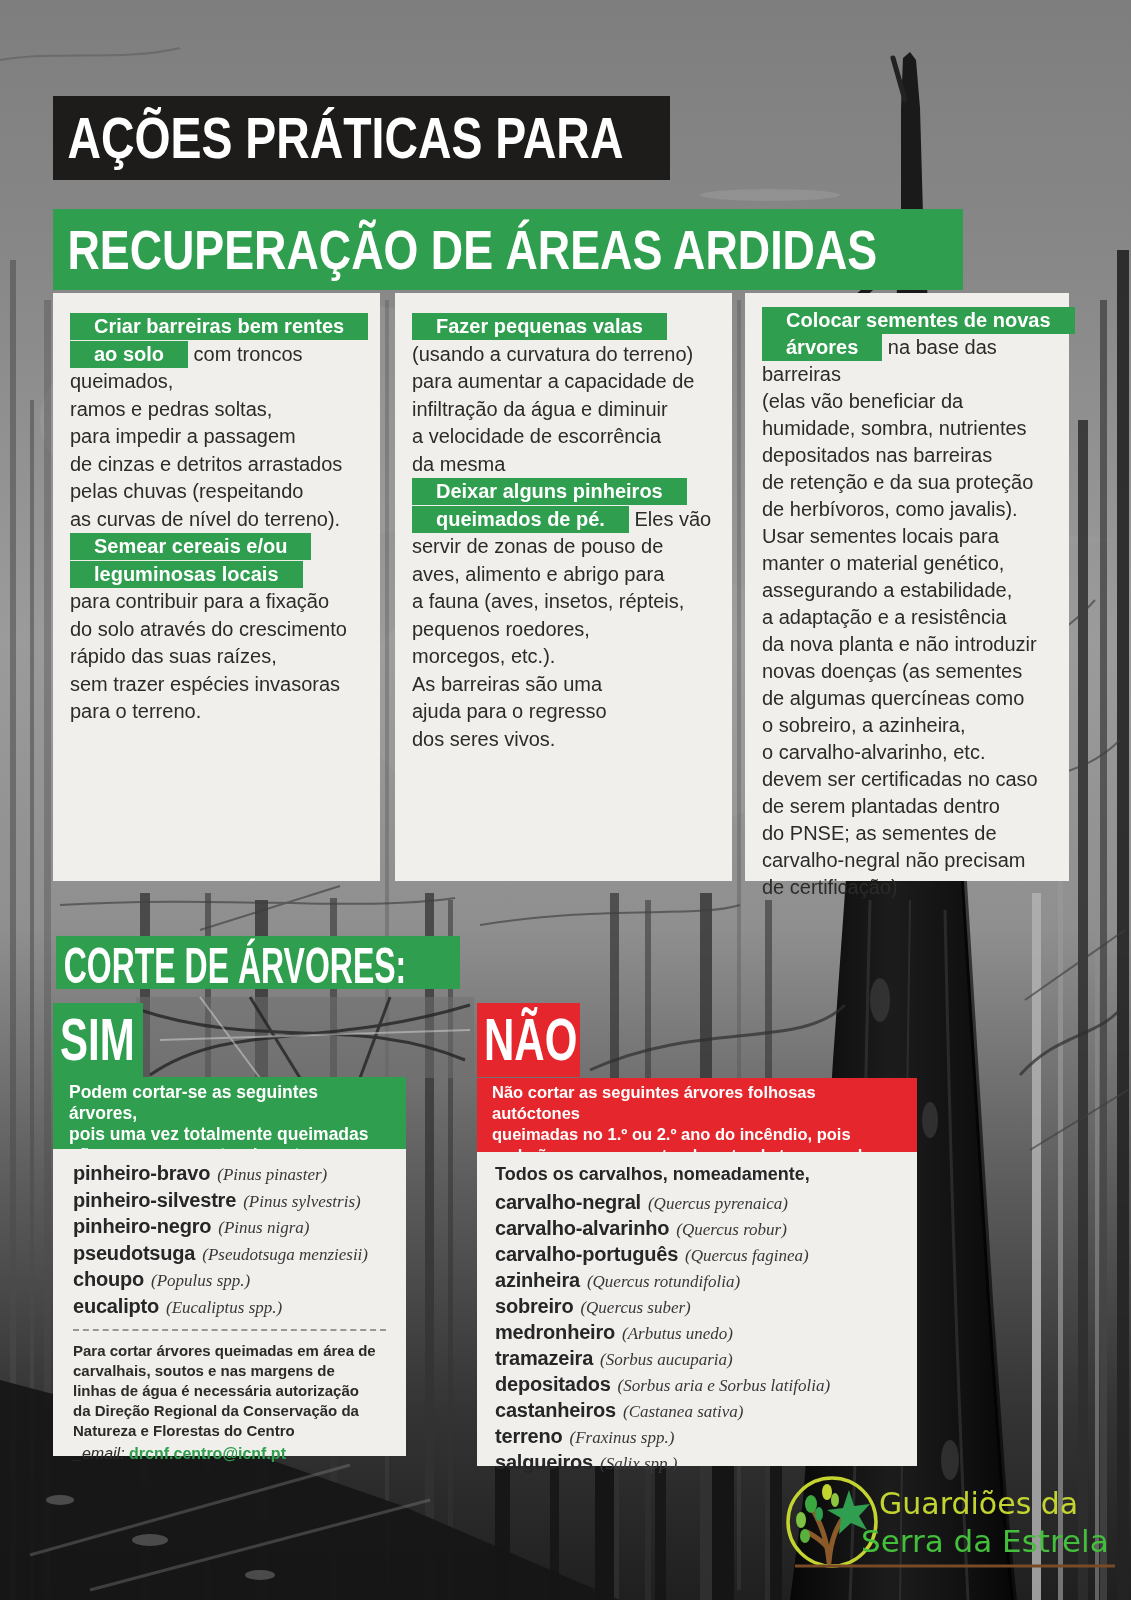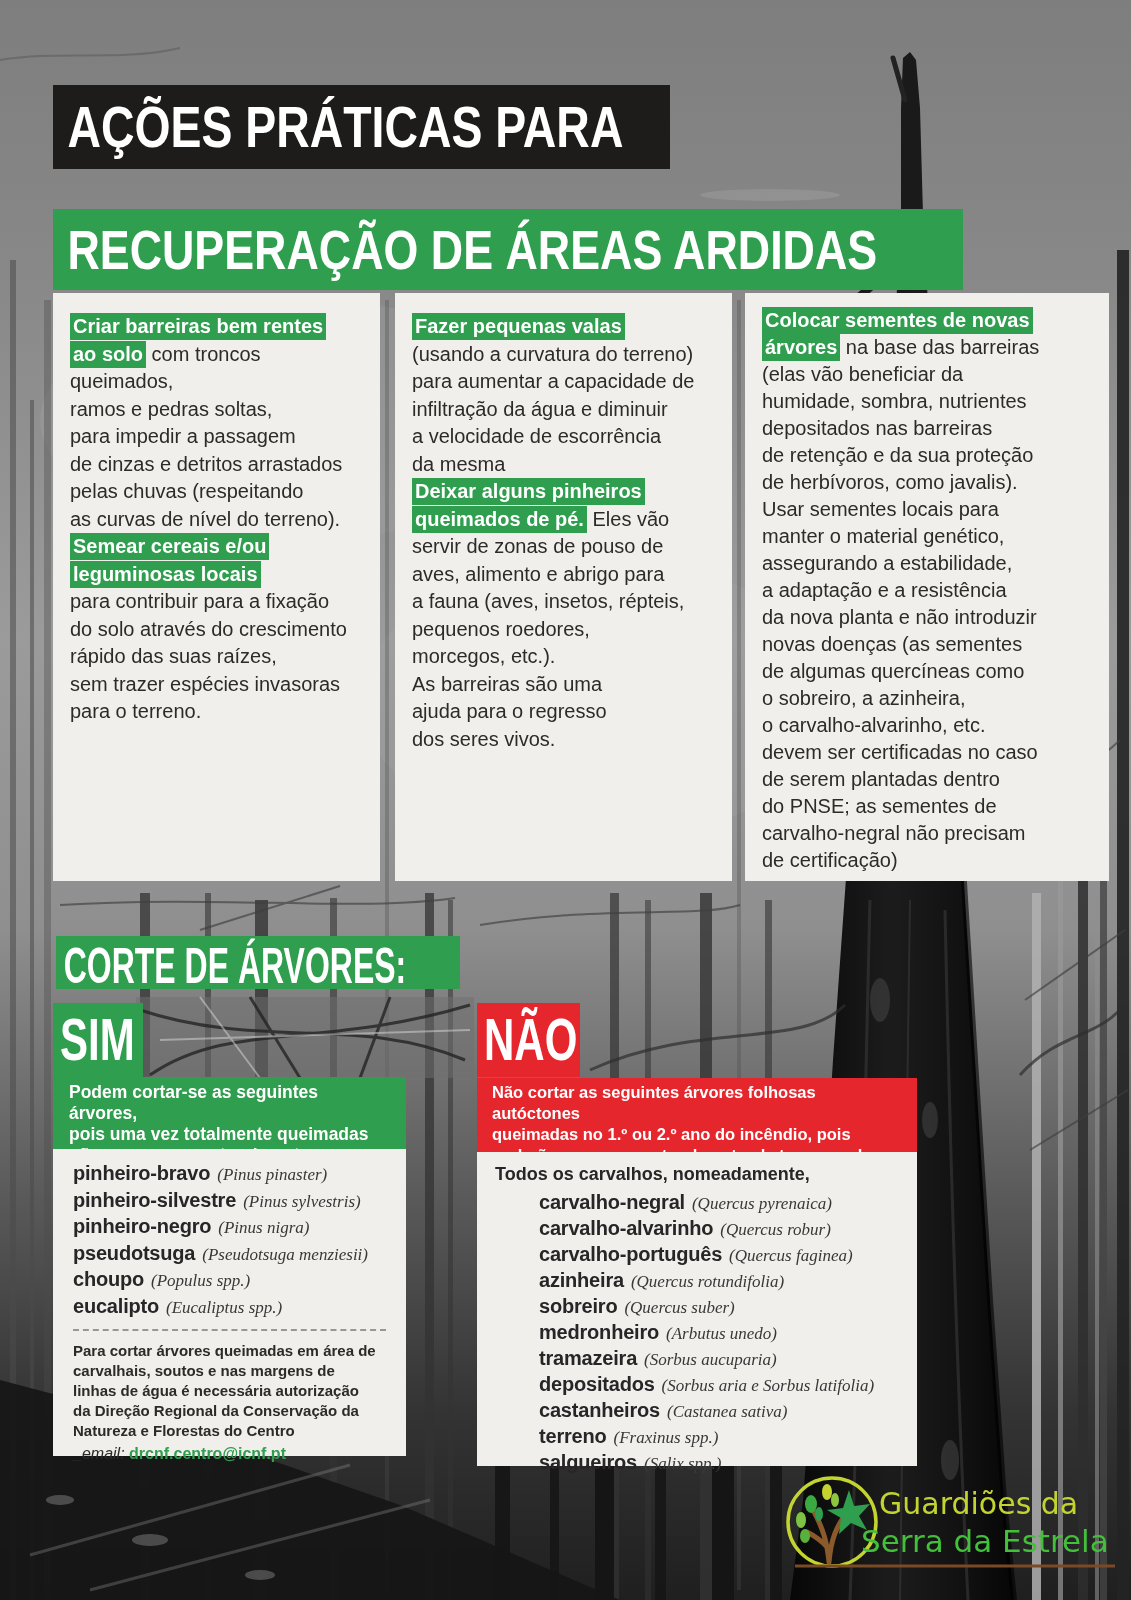--- a/index.html
+++ b/index.html
@@ -2,56 +2,56 @@
 <html style="--green: #2F9E4E; --red: #E5262C; --ink: #1D1C1A; --paper: #F0EFEC; --text: #2C2B29; --logo-lime: #C3D32F; --logo-green: #44BF3C; --logo-brown: #7A4A26;"><head>
 <meta charset="utf-8">
 <style>
   html,body{margin:0;padding:0;background:#1c1c1c;}
   .poster{position:relative;width:1131px;height:1600px;overflow:hidden;
     font-family:"Liberation Sans","DejaVu Sans",sans-serif;background:#8a8a8a;}
   .bg{position:absolute;left:0;top:0;width:1131px;height:1600px;}
   .layer{position:absolute;box-sizing:border-box;}
 
   
-  .title-black{left:53px;top:85px;width:617px;height:84px;background:var(--ink,#1d1c1a);color:#fff;}
+  .title-black{left:53px;top:96px;width:617px;height:84px;background:var(--ink,#1d1c1a);color:#fff;}
   .title-green{left:53px;top:169px;width:910px;height:81px;background:var(--green,#2f9e4e);color:#fff;margin-top:40px;}
   .bigtype{display:block;white-space:nowrap;transform-origin:0 50%;font-weight:700;}
   .title-black .bigtype{font-size:58px;line-height:84px;padding-left:18px;transform:scaleX(0.80);}
   .title-green .bigtype{font-size:56px;line-height:81px;padding-left:18px;transform:scaleX(0.80);}
 
   
   .card{top:293px;height:588px;background:var(--paper,#f0efec);padding:20px 15px 0 17px;color:var(--text,#2c2b29);}
   .card.c1{left:53px;width:327px;}
   .card.c2{left:395px;width:337px;}
-  .card.c3{left:745px;width:364px;padding-top:14px;}
+  .card.c3{left:745px;width:324px;padding-top:14px;}
   .card p.block{margin:0;font-size:20px;line-height:27.5px;}
   .card.c3 p.block{line-height:27px;}
   .c1 .block2{margin-top:56px;}
   .c2 .block2{margin-top:92px;}
   .hl,.rest{white-space:pre-line;}
-  .hl{background:var(--green,#2f9e4e);color:#fff;font-weight:700;padding:2px 3px 3px;
+  .hl{background:var(--green,#2f9e4e);color:#fff;font-weight:700;padding:2px 24px 3px;
       -webkit-box-decoration-break:clone;box-decoration-break:clone;}
 
   
   .corte-heading{left:45px;top:936px;width:404px;height:53px;background:var(--green,#2f9e4e);color:#fff;margin-left:11px;}
   .corte-heading .bigtype{font-size:50px;line-height:61px;padding-left:12px;transform:scaleX(0.64);}
   .yes-label{left:53px;top:1003px;width:90px;height:74px;background:var(--green,#2f9e4e);color:#fff;}
   .no-label{left:477px;top:1003px;width:103px;height:74px;background:var(--red,#e5262c);color:#fff;}
   .yes-label .bigtype,.no-label .bigtype{font-size:60px;line-height:74px;padding-left:10px;transform:scaleX(0.70);}
 
   .yes-intro{left:53px;top:1077px;width:353px;height:72px;background:var(--green,#2f9e4e);color:#fff;padding:5px 16px;}
   .no-intro{left:477px;top:1078px;width:440px;height:74px;background:var(--red,#e5262c);color:#fff;padding:4px 15px;}
   .yes-intro p,.no-intro p{margin:0;font-weight:700;white-space:pre-line;}
   .yes-intro p{font-size:17.5px;line-height:21px;}
   .no-intro p{font-size:16.5px;line-height:21px;}
 
   .yes-list{left:53px;top:1149px;width:353px;height:307px;background:var(--paper,#f0efec);padding:12px 20px;}
   .no-list{left:477px;top:1152px;width:440px;height:314px;background:var(--paper,#f0efec);padding:10px 18px;}
   .species{display:flex;align-items:baseline;gap:7px;line-height:24.5px;white-space:nowrap;}
-  .no-list .species{line-height:25px;margin-left:44px;}
+  .no-list .species{line-height:25px;}
   .sp-name{font-weight:700;font-size:20px;letter-spacing:-0.2px;color:#262626;}
   .sp-latin{font-family:"Liberation Serif","DejaVu Serif",serif;font-style:italic;font-size:17px;color:#383838;}
   .divider{border-top:2px dashed #979797;margin:9px 0 10px;}
   .note{margin:0;font-weight:700;font-size:15px;line-height:20px;color:var(--text,#2c2b29);white-space:pre-line;}
   .email-line{margin:2px 0 0;font-size:16px;line-height:21px;}
   .email-label{font-style:italic;color:var(--text,#2c2b29);}
   .email{color:var(--green,#2f9e4e);font-weight:700;}
   .list-header{margin:2px 0 5px;font-weight:700;font-size:18px;color:#262626;}
 
   .logo{left:775px;top:1462px;width:351px;height:132px;}

